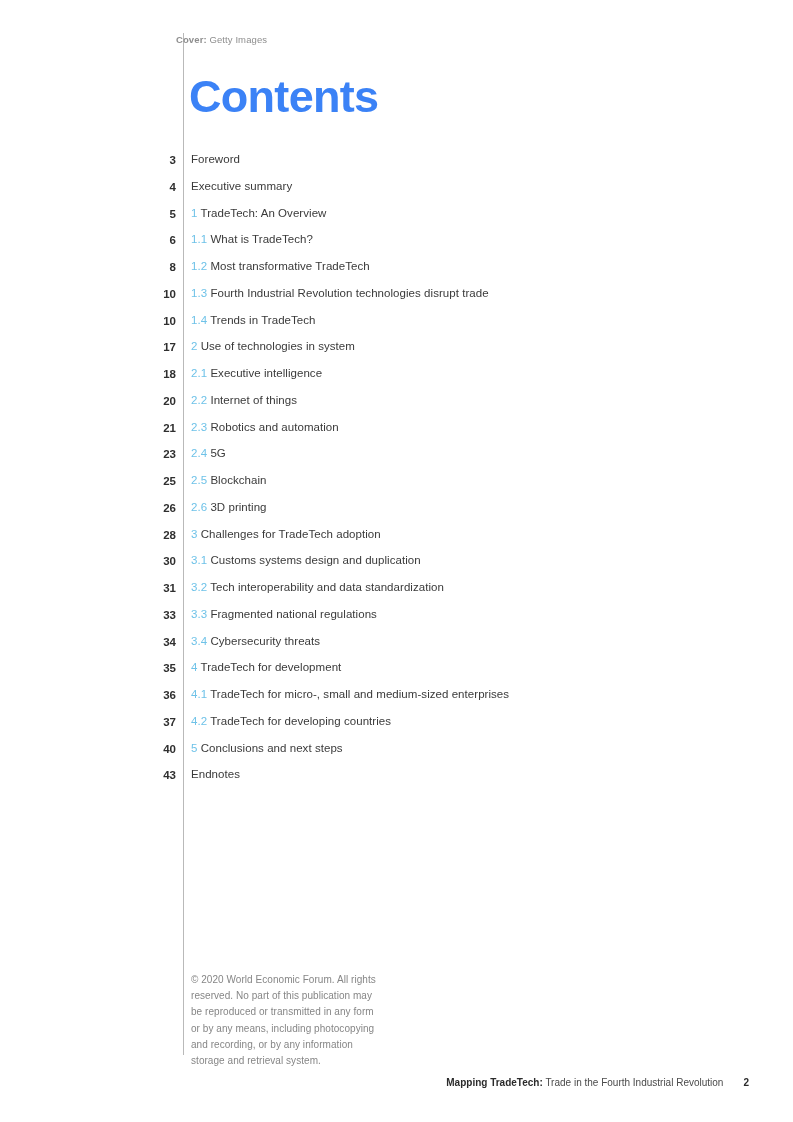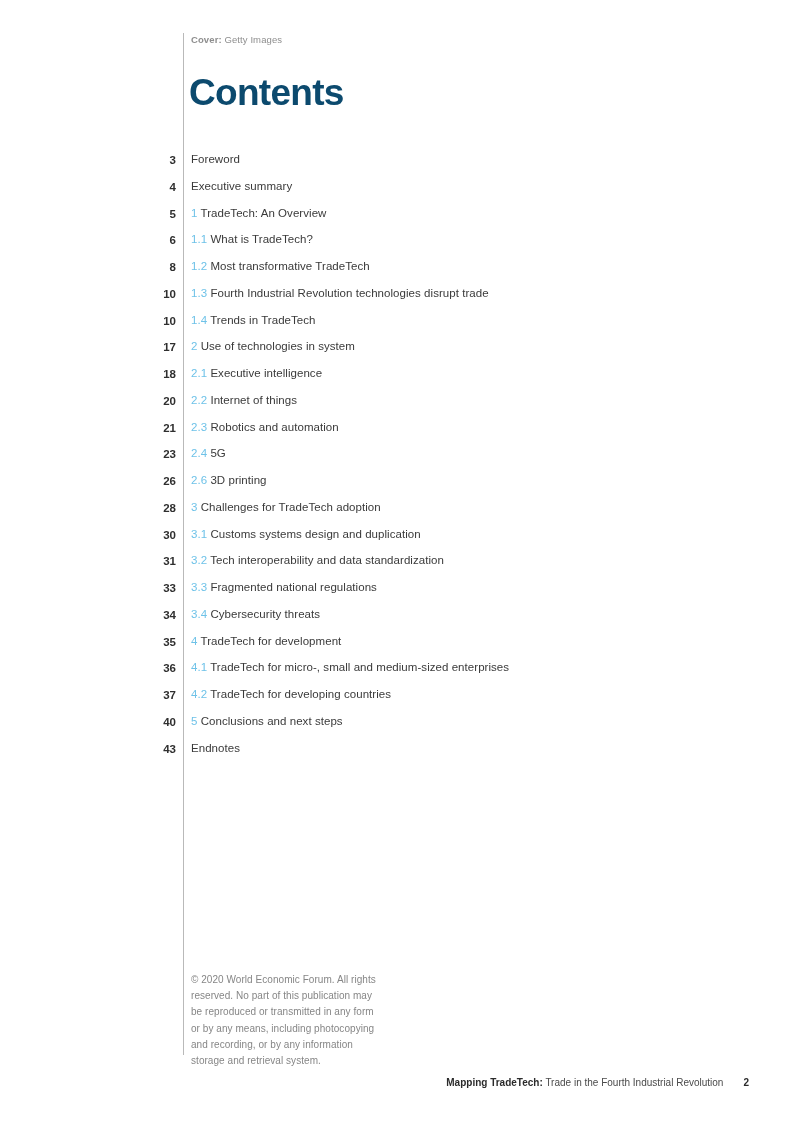--- a/index.html
+++ b/index.html
@@ -27,40 +27,40 @@
     left: 183px;
     top: 33px;
     width: 1px;
     height: 1022px;
     background: #b9b9b9;
   }
 
   
   .credit {
     position: absolute;
-    left: 191px;
+    left: 176px;
     top: 34px;
     font-size: 9.5px;
     color: #8e8e8e;
     letter-spacing: 0.1px;
     white-space: nowrap;
   }
   .credit b {
     font-weight: 700;
     color: #8e8e8e;
   }
 
   
   .page-title {
     position: absolute;
     left: 189px;
     top: 74px;
-    font-size: 37px;
-    font-weight: 700;
-    color: #0c4a6e;
+    font-size: 45px;
+    font-weight: 700;
+    color: #3b82f6;
     letter-spacing: -0.7px;
     line-height: 1;
   }
 
   
   .toc {
     position: absolute;
     left: 0;
     top: 153px;
     width: 793px;
@@ -182,20 +182,24 @@
       </div>
       <div class="toc-row sub">
         <div class="toc-page">21</div>
         <div class="toc-text"><span class="toc-num">2.3</span> <span>Robotics and automation</span></div>
       </div>
       <div class="toc-row sub">
         <div class="toc-page">23</div>
         <div class="toc-text"><span class="toc-num">2.4</span> <span>5G</span></div>
       </div>
       <div class="toc-row sub">
+        <div class="toc-page">25</div>
+        <div class="toc-text"><span class="toc-num">2.5</span> <span>Blockchain</span></div>
+      </div>
+      <div class="toc-row sub">
         <div class="toc-page">26</div>
         <div class="toc-text"><span class="toc-num">2.6</span> <span>3D printing</span></div>
       </div>
       <div class="toc-row">
         <div class="toc-page">28</div>
         <div class="toc-text"><span class="toc-num">3</span> <span>Challenges for TradeTech adoption</span></div>
       </div>
       <div class="toc-row sub">
         <div class="toc-page">30</div>
         <div class="toc-text"><span class="toc-num">3.1</span> <span>Customs systems design and duplication</span></div>

